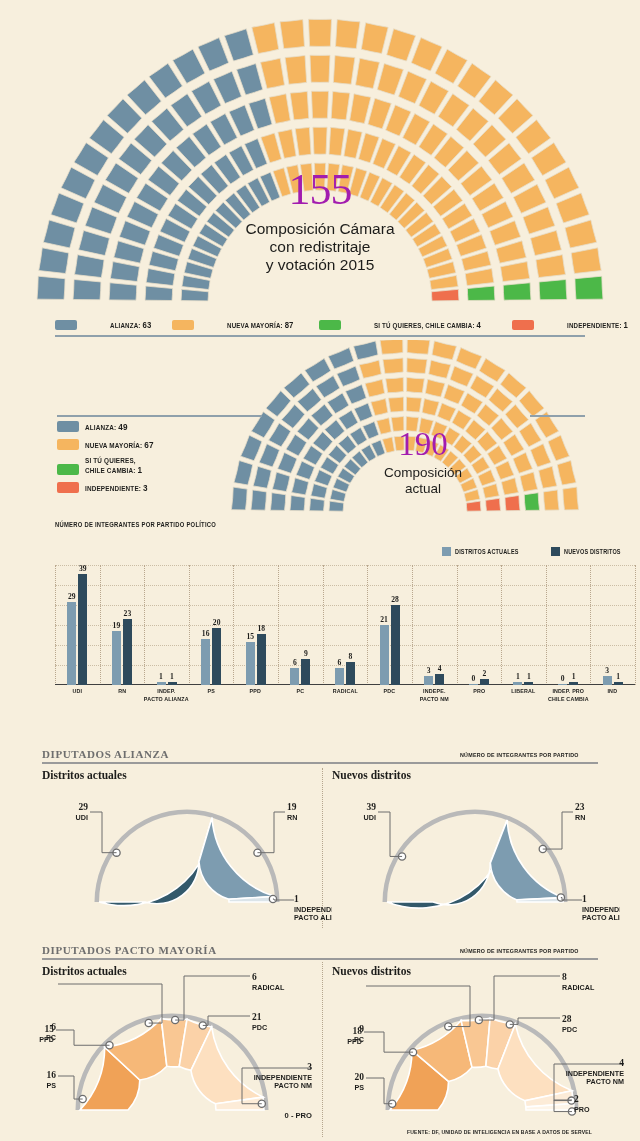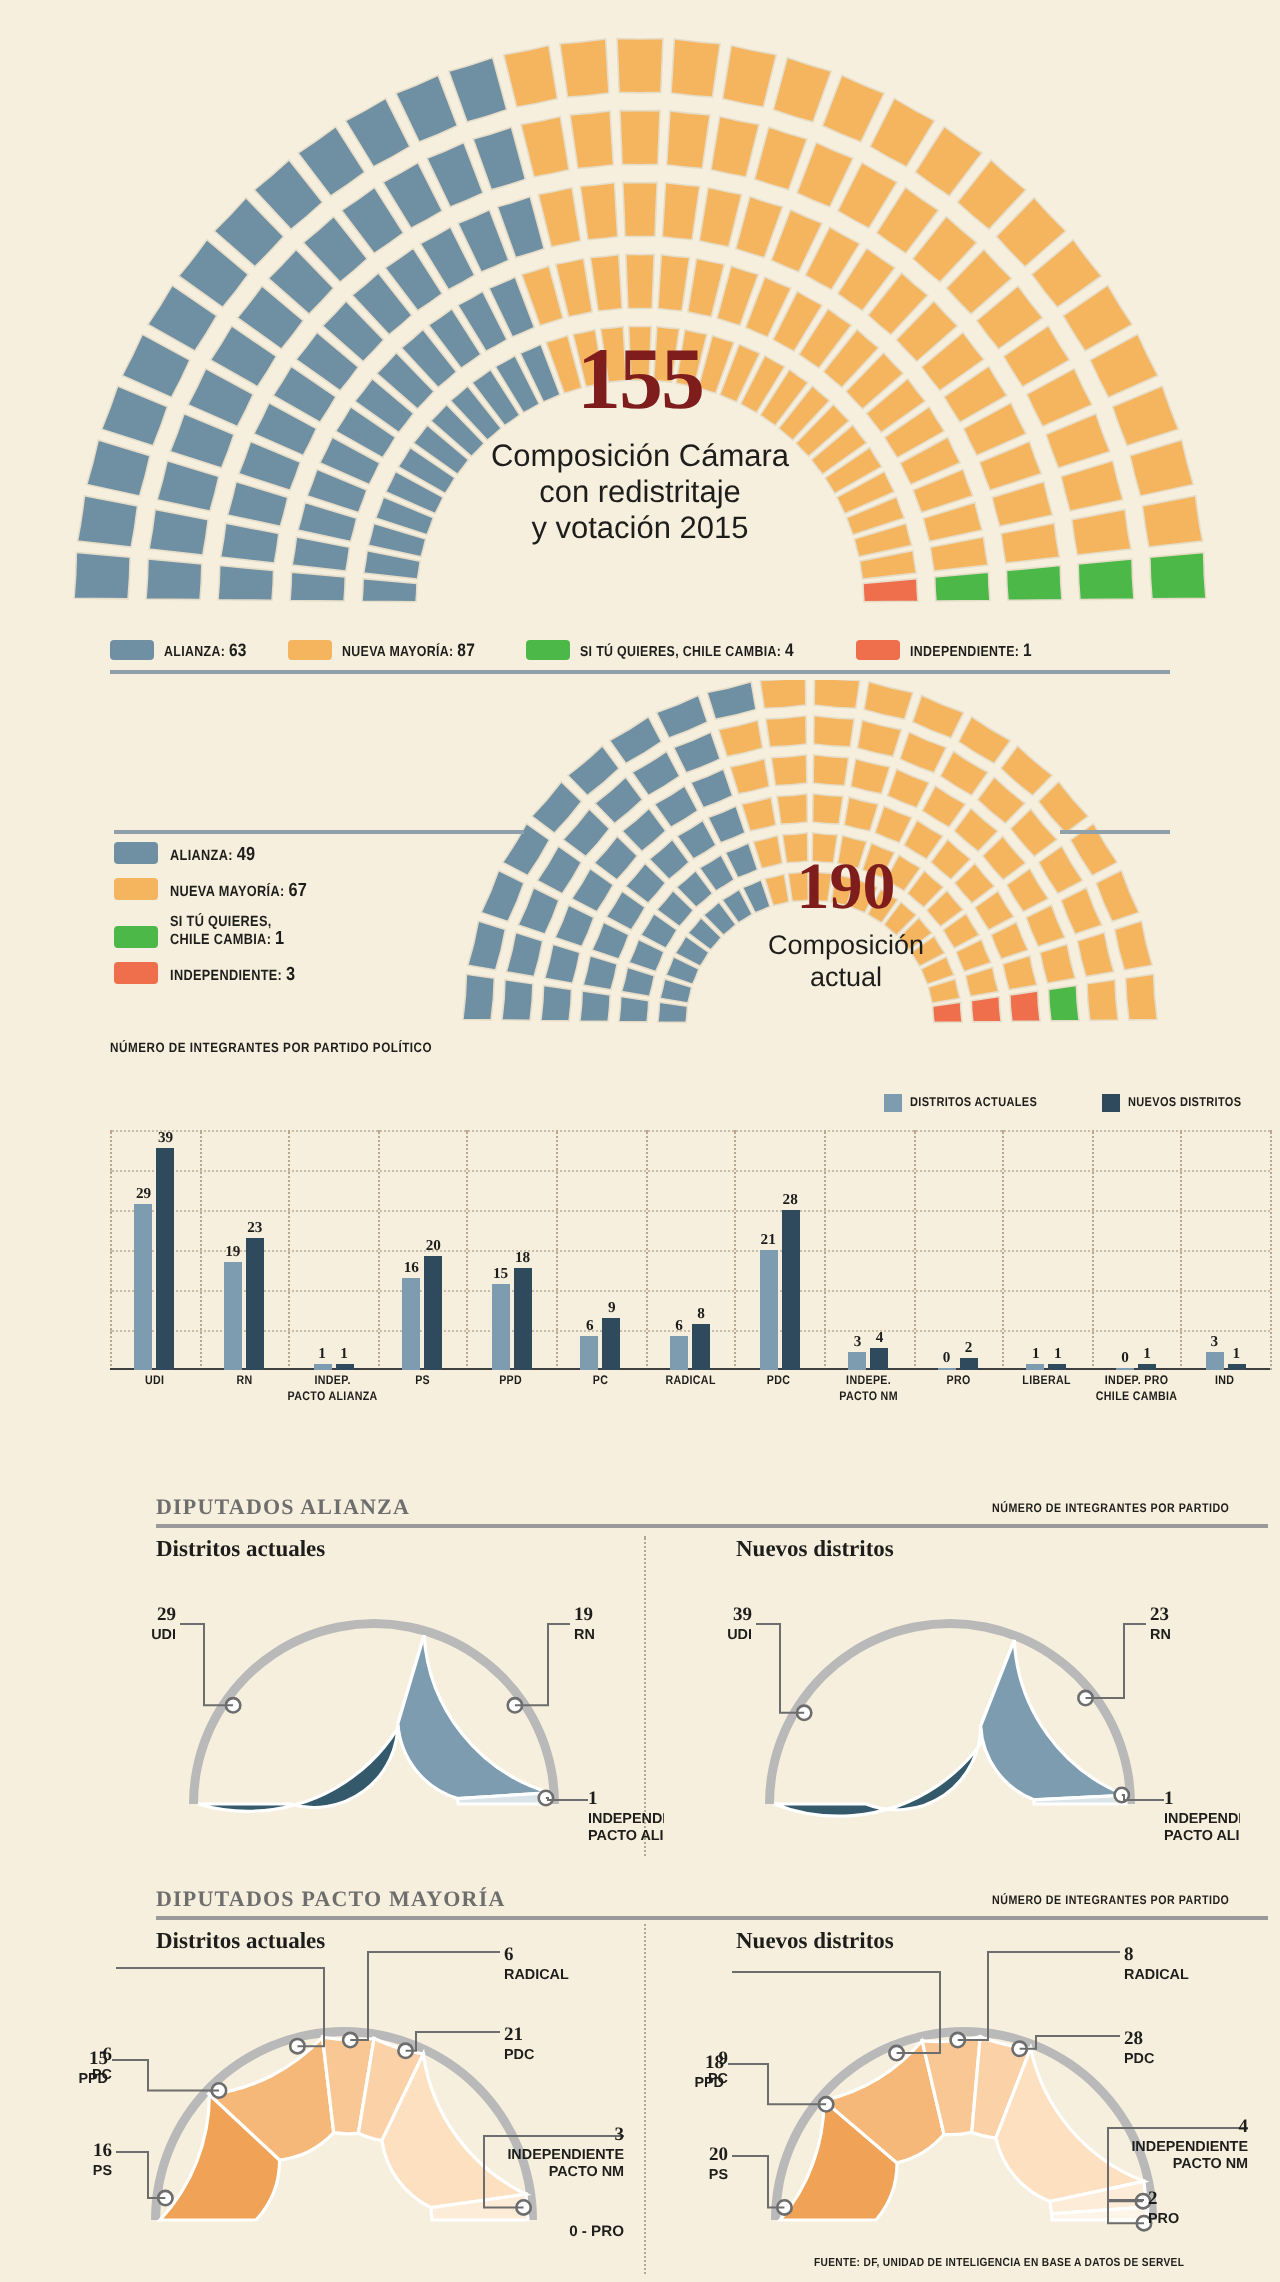--- a/index.html
+++ b/index.html
@@ -8,38 +8,38 @@
     background:#f7efdd;
     font-family:"Liberation Sans", sans-serif;
     color:#1d1d1b;
     overflow:hidden;
     position:relative;
   }
   .page{position:relative;width:640px;height:1141px;}
 
   
   .abs{position:absolute;}
-  .ttl-num{font-family:"Liberation Serif",serif;font-weight:bold;color:#7f1d1d;}
+  .ttl-num{font-family:"Liberation Serif",serif;font-weight:normal;color:#a21caf;}
   .cond{font-family:"Liberation Sans",sans-serif;font-weight:bold;transform:scaleX(.86);transform-origin:left center;}
   .hr{height:2px;background:#8fa0ab;}
 
   
   #hemi1{left:0;top:0;width:640px;height:320px;}
   #hemi1 .center{
     position:absolute;left:0;right:0;top:168px;text-align:center;
   }
   #hemi1 .big{font-size:44px;line-height:44px;letter-spacing:-1px;}
   #hemi1 .cap{
     font-size:15.5px;line-height:18px;color:#1d1d1b;margin-top:8px;
     font-family:"Liberation Sans",sans-serif;
   }
 
   
   #legend1{left:55px;top:318px;width:530px;height:14px;display:flex;align-items:center;gap:0px;}
-  #legend1 .li{display:flex;align-items:center;margin-right:14px;}
+  #legend1 .li{display:flex;align-items:center;margin-right:14px;gap:28px;}
   #legend1 .sw{width:22px;height:10px;border-radius:2px;margin-right:5px;flex:none;}
   #legend1 .lb{font-size:7.2px;font-weight:bold;letter-spacing:.2px;white-space:nowrap;}
   #legend1 .lb b{font-size:9px;}
   #rule1{left:55px;top:335px;width:530px;}
 
   
   #hemi2{left:0;top:340px;width:640px;height:180px;}
   #rule2a{left:57px;top:415px;width:205px;height:2px;background:#8fa0ab;}
   #rule2b{left:530px;top:415px;width:55px;height:2px;background:#8fa0ab;}
 
@@ -64,21 +64,21 @@
   .plot .gridh{position:absolute;left:0;right:0;height:0;border-top:1px dotted #cbbda5;}
   .grp{position:absolute;bottom:0;display:flex;align-items:flex-end;justify-content:center;}
   .bar{width:9px;position:relative;}
   .bar.a{background:#7d9cb0;}
   .bar.b{background:#2e4a5c;}
   .bar .v{position:absolute;left:50%;transform:translateX(-50%);bottom:100%;margin-bottom:1px;
           font-size:7.6px;font-weight:bold;font-family:"Liberation Serif",serif;white-space:nowrap;}
   .xlab{position:absolute;top:122px;text-align:center;font-size:6.2px;font-weight:bold;line-height:7.5px;letter-spacing:.2px;}
 
   
-  .sect{position:absolute;left:42px;width:556px;margin-left:36px;}
+  .sect{position:absolute;left:42px;width:556px;}
   .sect .stitle{font-size:11px;font-weight:bold;color:#6e6e6e;letter-spacing:.6px;font-family:"Liberation Serif",serif;}
   .sect .sright{position:absolute;right:0;top:3px;font-size:6.2px;font-weight:bold;letter-spacing:.3px;color:#1d1d1b;}
   .sect .sline{height:2px;background:#9a9a9a;margin-top:2px;}
   .sect .sub{font-size:11.5px;font-weight:bold;margin-top:5px;font-family:"Liberation Serif",serif;}
   .sect .sub2{position:absolute;left:290px;font-size:11.5px;font-weight:bold;font-family:"Liberation Serif",serif;}
   .vdiv{position:absolute;width:0;border-left:1px dotted #b5a68e;}
 
   #source{position:absolute;right:18px;bottom:6px;font-size:5.9px;font-weight:bold;letter-spacing:.2px;}
 </style>
 </head>

